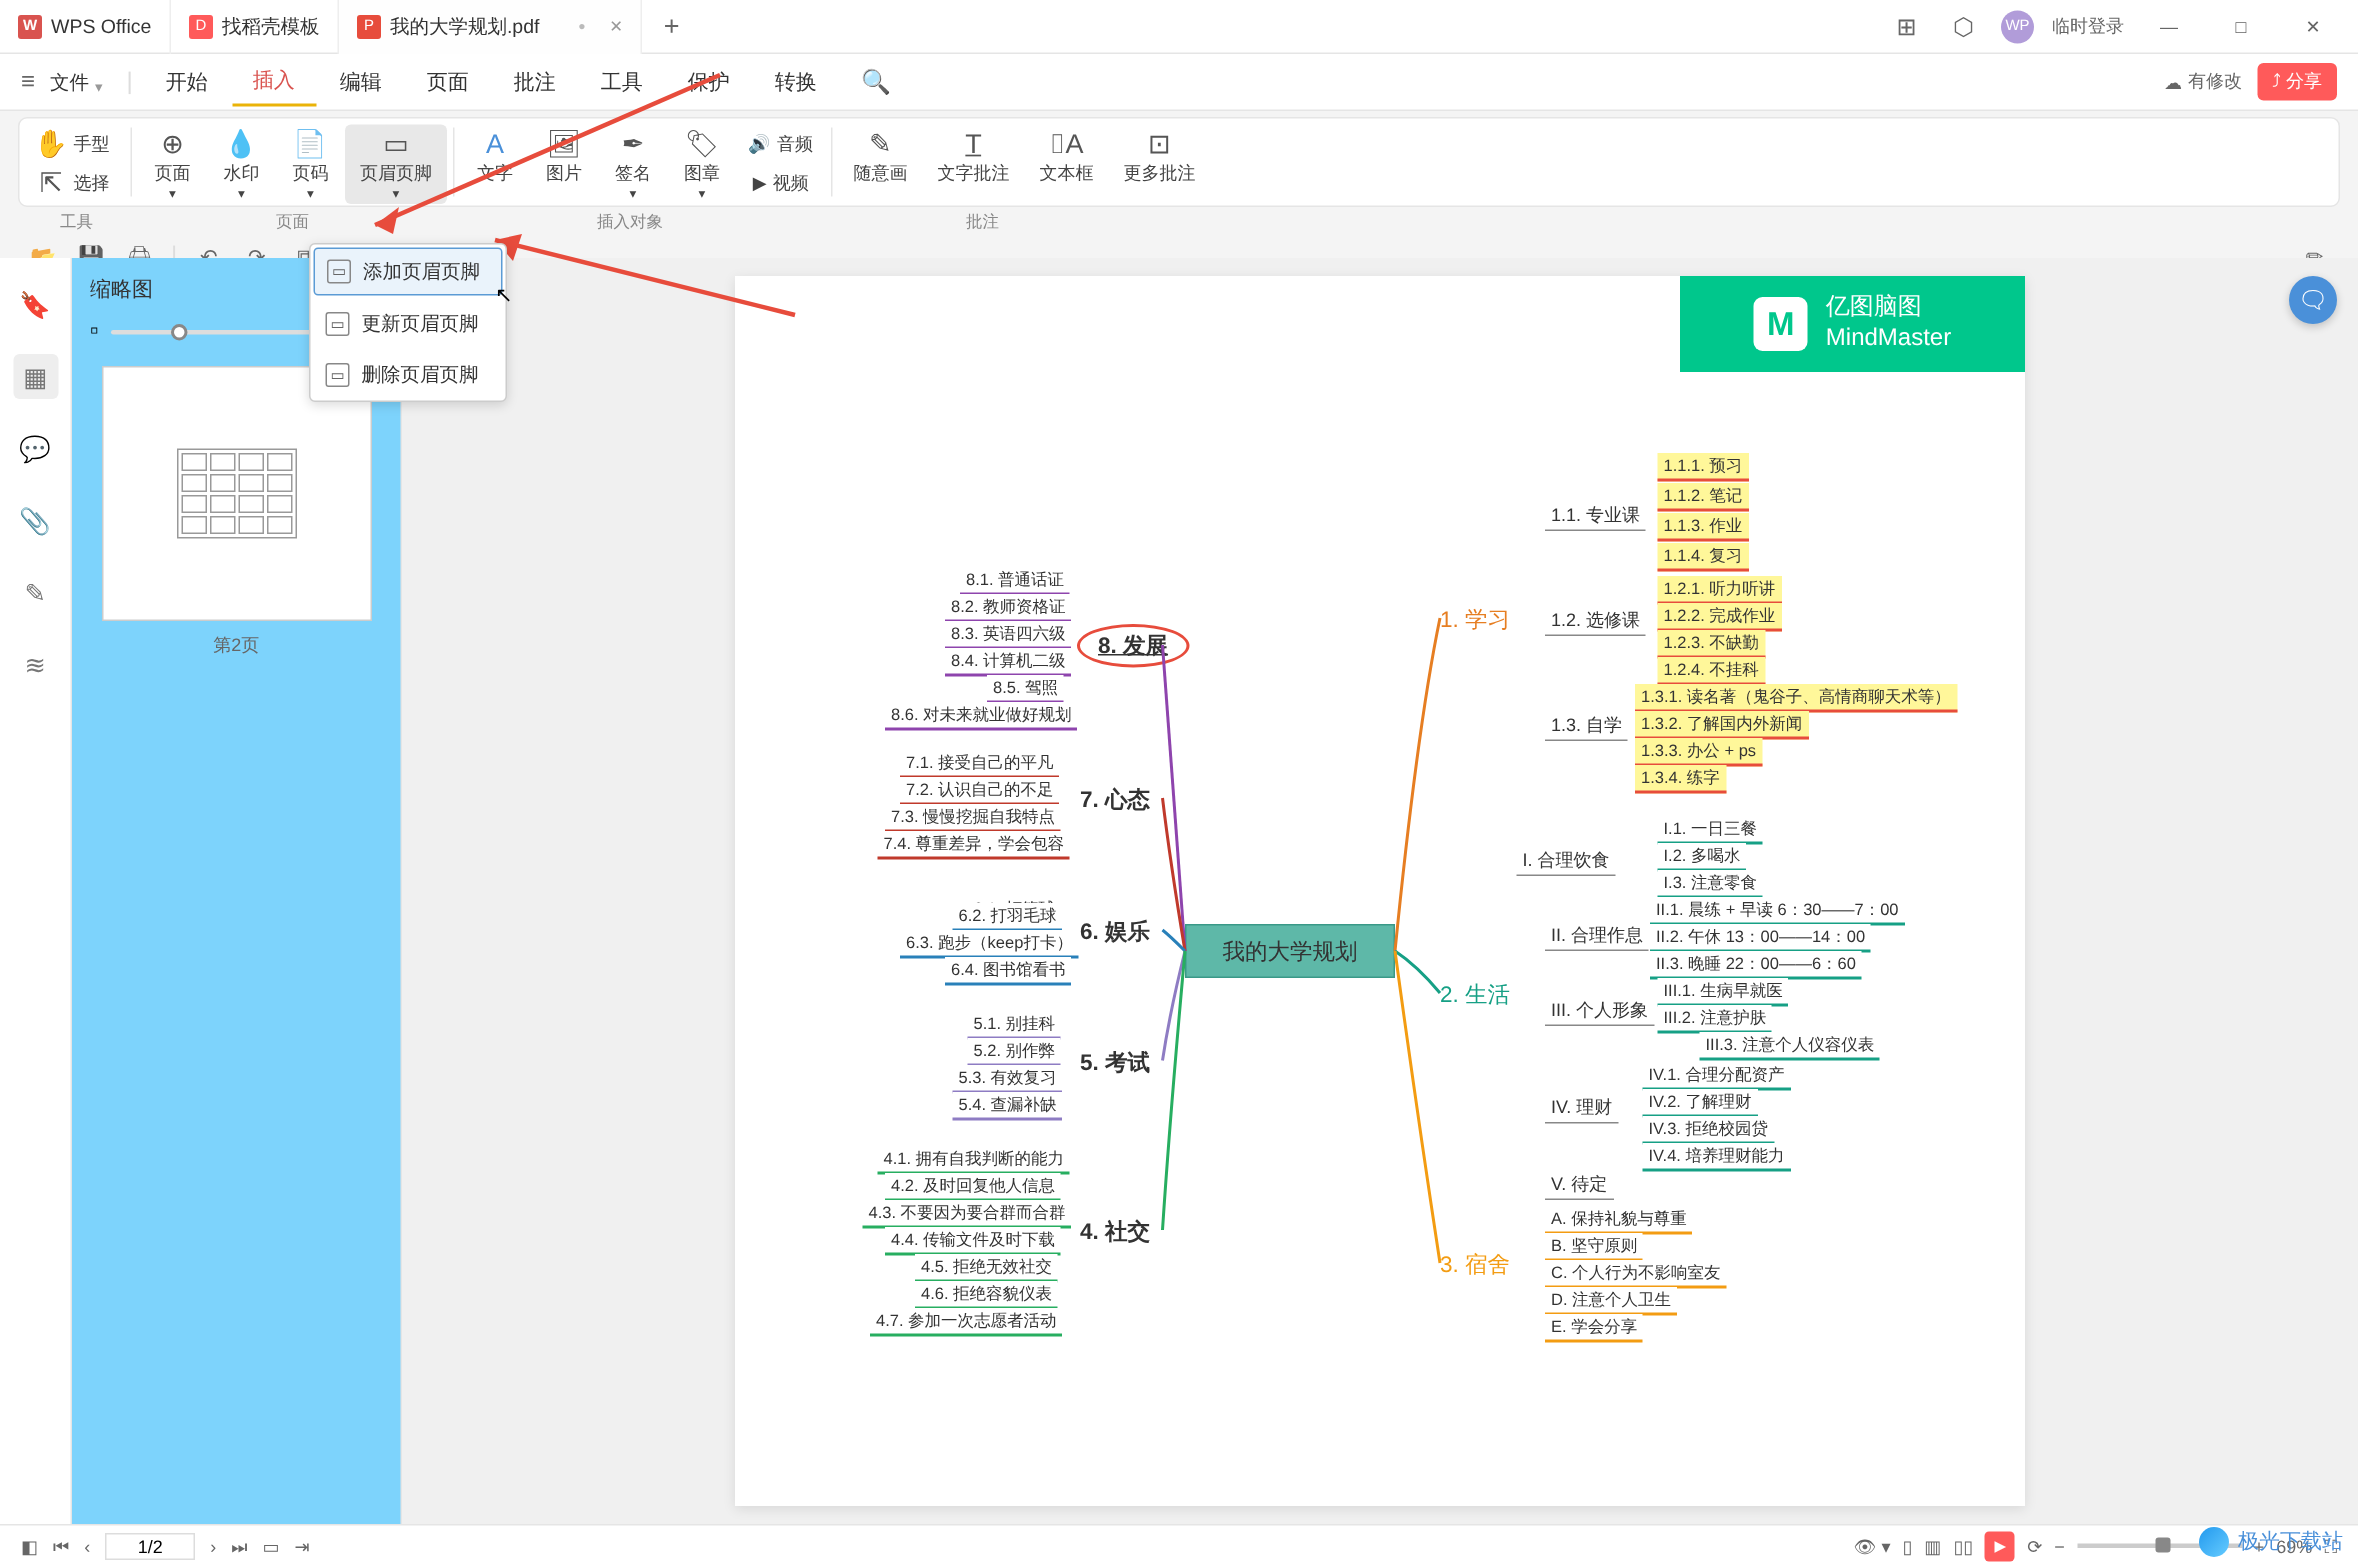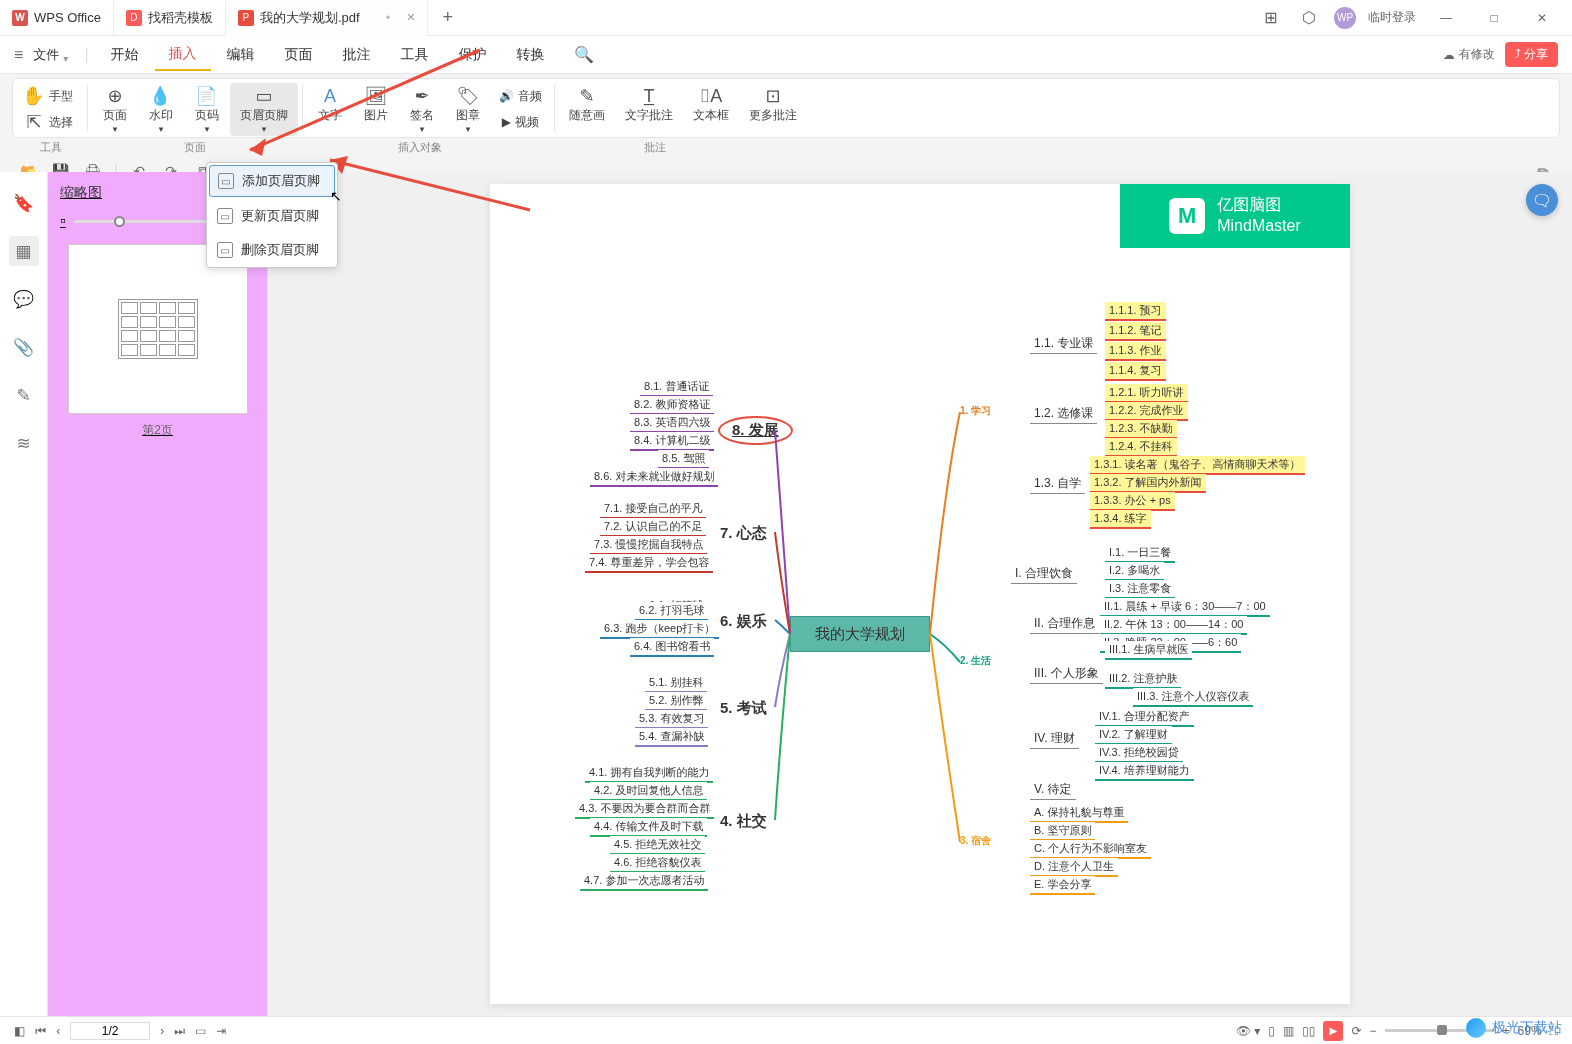--- a/index.html
+++ b/index.html
@@ -39,21 +39,21 @@
 .dd-icon { width:16px; height:16px; border:1px solid #888; border-radius:2px; font-size:10px; display:flex; align-items:center; justify-content:center; color:#666; }
 
 .qat { height:32px; display:flex; align-items:center; padding:0 18px; gap:10px; }
 .qat-btn { width:22px; height:22px; display:flex; align-items:center; justify-content:center; color:#666; font-size:14px; }
 
 .main { position:absolute; top:172px; left:0; right:0; bottom:28px; display:flex; }
 .left-rail { width:48px; background:#fff; border-right:1px solid #e5e5e5; display:flex; flex-direction:column; align-items:center; padding-top:16px; gap:18px; }
 .rail-btn { width:30px; height:30px; display:flex; align-items:center; justify-content:center; color:#777; font-size:17px; border-radius:4px; }
 .rail-btn.active { background:#eee; }
 
-.thumb-panel { width:220px; background:#f0abfc; border-right:1px solid #e5e5e5; padding:12px;text-decoration:underline; }
+.thumb-panel { width:220px; background:#7dd3fc; border-right:1px solid #e5e5e5; padding:12px; }
 .thumb-title { font-size:14px; color:#333; margin-bottom:10px; }
 .thumb-slider { display:flex; align-items:center; gap:8px; margin-bottom:14px; }
 .slider-track { flex:1; height:3px; background:#ddd; position:relative; border-radius:2px; }
 .slider-knob { position:absolute; left:22%; top:-4px; width:11px; height:11px; background:#fff; border:2px solid #888; border-radius:50%; }
 .thumb-item { margin-bottom:18px; }
 .thumb-box { width:180px; height:170px; margin:0 auto; border:2px solid #d9534f; background:#fff; padding:6px; position:relative; }
 .thumb-box.p2 { border:1px solid #ccc; height:170px; display:flex; align-items:center; justify-content:center; }
 .thumb-label { text-align:center; font-size:12px; color:#666; margin-top:8px; }
 .mini-map { width:100%; height:100%; position:relative; }
 .mini-badge { position:absolute; right:2px; top:2px; width:30px; height:14px; background:#00c78c; }
@@ -61,29 +61,29 @@
 .mini-table td { border:1px solid #999; }
 
 .canvas-area { flex:1; background:#f0f0f0; overflow:hidden; position:relative; }
 .page { position:absolute; left:50%; transform:translateX(-50%); top:12px; width:860px; height:820px; background:#fff; box-shadow:0 2px 8px rgba(0,0,0,.1); }
 .mindmaster-badge { position:absolute; right:0; top:0; width:230px; height:64px; background:#00c78c; color:#fff; display:flex; align-items:center; justify-content:center; gap:12px; }
 .mm-logo { width:36px; height:36px; background:#fff; border-radius:6px; color:#00c78c; display:flex; align-items:center; justify-content:center; font-size:22px; font-weight:bold; }
 .mm-text { font-size:16px; line-height:1.3; }
 
 .center-node { position:absolute; left:300px; top:432px; width:140px; height:36px; background:#5eb8a8; border:1px solid #3a9988; display:flex; align-items:center; justify-content:center; color:#333; font-size:15px; }
 .node { position:absolute; font-size:13px; color:#333; white-space:nowrap; }
-.node.main-r { font-weight:bold; font-size:10px; }
+.node.main-r { font-weight:normal; font-size:15px; }
 .node.main-l { font-weight:bold; font-size:15px; }
 .leaf { font-size:11px; border-bottom:2px solid; padding:1px 4px; background:#fff; }
 .leaf.hl { background:#fff79a; }
 .sub { font-size:12px; border-bottom:1px solid #888; padding:1px 4px; }
 .ellipse { border:2px solid #e74c3c; border-radius:50%; padding:3px 12px;text-decoration:underline; }
 
 .status-bar { position:absolute; bottom:0; left:0; right:0; height:28px; background:#fff; border-top:1px solid #e5e5e5; display:flex; align-items:center; padding:0 14px; font-size:12px; color:#666; gap:10px; }
-.page-input { width:80px; text-align:center; border:1px solid #ddd; height:18px; font-size:12px; }
+.page-input { width:60px; text-align:center; border:1px solid #ddd; height:18px; font-size:12px; }
 .status-right { margin-left:auto; display:flex; align-items:center; gap:8px; }
 .zoom-slider { width:110px; height:3px; background:#ccc; position:relative; }
 .zoom-knob { position:absolute; left:48%; top:-4px; width:10px; height:10px; background:#888; border-radius:2px; }
 .play-btn { width:20px; height:20px; background:#ff5a5a; border-radius:3px; color:#fff; display:flex; align-items:center; justify-content:center; font-size:10px; }
 
 .arrow { position:absolute; z-index:99; }
 .arrow-line { stroke:#e74c3c; stroke-width:3; fill:none; }
 .arrow-head { fill:#e74c3c; }
 .cursor { position:absolute; top:188px; left:330px; font-size:14px; z-index:101; }
 .float-badge { position:absolute; right:14px; top:184px; width:32px; height:32px; background:#4a90d9; border-radius:50%; box-shadow:0 2px 6px rgba(0,0,0,.2); color:#fff; display:flex; align-items:center; justify-content:center; font-size:16px; }
@@ -373,21 +373,21 @@
       <div class="node main-r" style="left:470px;top:470px;color:#16a085">2. 生活</div>
       <div class="node sub" style="left:521px;top:380px">I. 合理饮食</div>
       <div class="node leaf" style="left:615px;top:360px;border-color:#16a085">I.1. 一日三餐</div>
       <div class="node leaf" style="left:615px;top:378px;border-color:#16a085">I.2. 多喝水</div>
       <div class="node leaf" style="left:615px;top:396px;border-color:#16a085">I.3. 注意零食</div>
       <div class="node sub" style="left:540px;top:430px">II. 合理作息</div>
       <div class="node leaf" style="left:610px;top:414px;border-color:#16a085">II.1. 晨练 + 早读 6：30——7：00</div>
       <div class="node leaf" style="left:610px;top:432px;border-color:#16a085">II.2. 午休  13：00——14：00</div>
       <div class="node leaf" style="left:610px;top:450px;border-color:#16a085">II.3. 晚睡  22：00——6：60</div>
       <div class="node sub" style="left:540px;top:480px">III. 个人形象</div>
-      <div class="node leaf" style="left:615px;top:457px;border-color:#16a085">III.1. 生病早就医</div>
+      <div class="node leaf" style="left:615px;top:468px;border-color:#16a085">III.1. 生病早就医</div>
       <div class="node leaf" style="left:615px;top:486px;border-color:#16a085">III.2. 注意护肤</div>
       <div class="node leaf" style="left:643px;top:504px;border-color:#16a085">III.3. 注意个人仪容仪表</div>
       <div class="node sub" style="left:540px;top:545px">IV. 理财</div>
       <div class="node leaf" style="left:605px;top:524px;border-color:#16a085">IV.1. 合理分配资产</div>
       <div class="node leaf" style="left:605px;top:542px;border-color:#16a085">IV.2. 了解理财</div>
       <div class="node leaf" style="left:605px;top:560px;border-color:#16a085">IV.3. 拒绝校园贷</div>
       <div class="node leaf" style="left:605px;top:578px;border-color:#16a085">IV.4. 培养理财能力</div>
       <div class="node sub" style="left:540px;top:596px">V. 待定</div>
 
       <div class="node main-r" style="left:470px;top:650px;color:#f39c12">3. 宿舍</div>

